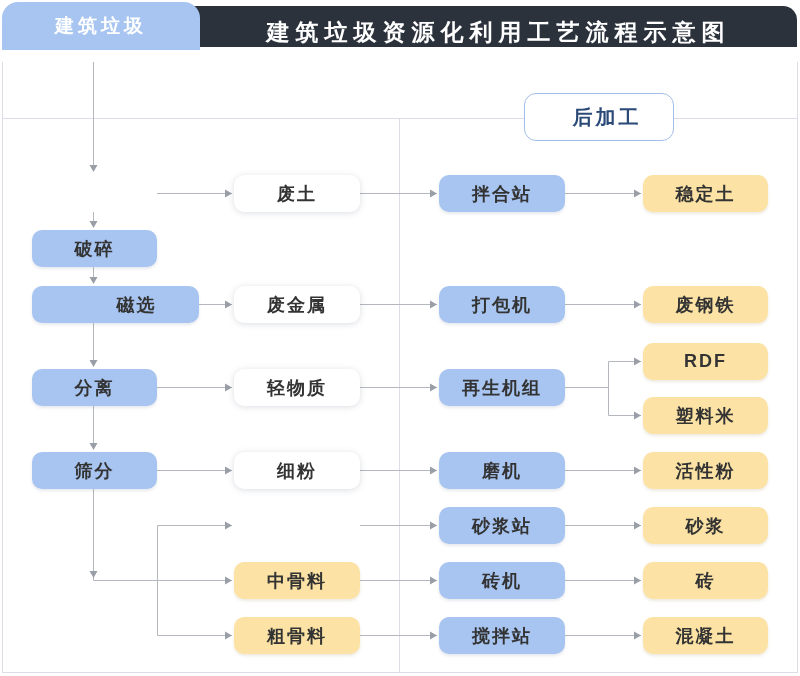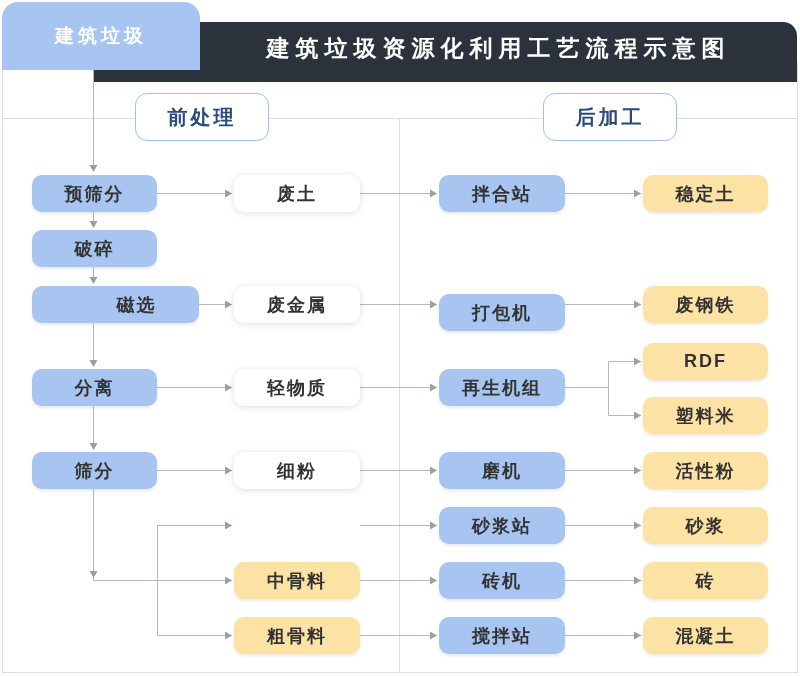--- a/index.html
+++ b/index.html
@@ -7,37 +7,37 @@
   .canvas{position:relative;width:800px;height:676px;background:#ffffff;overflow:hidden;}
 
   
   .frame{position:absolute;left:2px;top:62px;width:794px;height:610px;
          border-left:1px solid var(--frame);border-right:1px solid var(--frame);
          border-bottom:1px solid var(--frame);z-index:1;}
   .topline{position:absolute;left:2px;top:118px;width:795px;height:1px;background:var(--frame);z-index:1;}
   .vdivider{position:absolute;left:399px;top:118px;width:1px;height:554px;background:var(--frame);z-index:1;}
 
   
-  .headerbar{position:absolute;left:93px;top:22px;width:704px;height:60px;
+  .headerbar{position:absolute;left:93px;top:6px;width:704px;height:41px;
              background:var(--header-bg);border-radius:4px 14px 0 0;z-index:2;}
   .title{margin-left:107px;height:52px;line-height:52px;text-align:center;
          color:var(--title-text);font-size:23px;font-weight:bold;letter-spacing:6px;}
 
   
-  .tab{position:absolute;left:2px;top:2px;width:198px;height:68px;background:var(--tab-bg);
+  .tab{position:absolute;left:2px;top:2px;width:198px;height:48px;background:var(--tab-bg);
        border-radius:16px 16px 0 0;z-index:3;display:flex;align-items:center;justify-content:center;}
   .tab span{color:var(--tab-text);font-size:19px;font-weight:bold;letter-spacing:4px;}
 
   
   .section-label{position:absolute;width:132px;height:46px;background:#ffffff;
                  border:1.5px solid var(--section-border);border-radius:12px;z-index:4;
                  display:flex;align-items:center;justify-content:center;}
   .section-label span{color:var(--section-text);font-size:20px;font-weight:bold;letter-spacing:3px;}
   .section-label.pre{left:135px;top:93px;}
-  .section-label.post{left:543px;top:93px;}
+  .section-label.post{left:524px;top:93px;padding-left:16px;}
 
   
   #connectors{position:absolute;left:0;top:0;width:800px;height:676px;z-index:2;}
 
   
   #nodes{position:absolute;left:0;top:0;width:800px;height:676px;z-index:3;pointer-events:none;}
   .node{position:absolute;border-radius:10px;display:flex;align-items:center;justify-content:center;
         font-size:18px;font-weight:600;color:var(--node-text);letter-spacing:2px;}
   .node.blue{background:var(--node-blue);box-shadow:0 2px 3px rgba(120,135,160,.18);}
   .node.yellow{background:var(--node-yellow);box-shadow:0 2px 3px rgba(160,140,90,.18);}
@@ -52,23 +52,20 @@
   <div class="vdivider"></div>
 
   <div class="headerbar">
     <div class="title">建筑垃圾资源化利用工艺流程示意图</div>
   </div>
 
   <div class="tab">
     <span>建筑垃圾</span>
   </div>
 
-  <div class="section-label pre">
-    <span>前处理</span>
-  </div>
   <div class="section-label post">
     <span>后加工</span>
   </div>
 
   <svg id="connectors">
       <polyline points="93.5,62 93.5,170" fill="none" stroke="#b4b7bd" stroke-width="1"></polyline>
       <polygon points="89.5,165 97.5,165 93.5,172" fill="#9a9ea6"></polygon>
       <polyline points="93.5,212 93.5,226" fill="none" stroke="#b4b7bd" stroke-width="1"></polyline>
       <polygon points="89.5,221 97.5,221 93.5,228" fill="#9a9ea6"></polygon>
       <polyline points="93.5,267 93.5,282" fill="none" stroke="#b4b7bd" stroke-width="1"></polyline>
@@ -120,33 +117,32 @@
       <polyline points="565,470.5 641,470.5" fill="none" stroke="#b4b7bd" stroke-width="1"></polyline>
       <polygon points="634,466.5 634,474.5 641,470.5" fill="#9a9ea6"></polygon>
       <polyline points="565,525.5 641,525.5" fill="none" stroke="#b4b7bd" stroke-width="1"></polyline>
       <polygon points="634,521.5 634,529.5 641,525.5" fill="#9a9ea6"></polygon>
       <polyline points="565,580.5 641,580.5" fill="none" stroke="#b4b7bd" stroke-width="1"></polyline>
       <polygon points="634,576.5 634,584.5 641,580.5" fill="#9a9ea6"></polygon>
       <polyline points="565,635.5 641,635.5" fill="none" stroke="#b4b7bd" stroke-width="1"></polyline>
       <polygon points="634,631.5 634,639.5 641,635.5" fill="#9a9ea6"></polygon>
     </svg>
   <div id="nodes">
-      <div class="node blue" style="left: 32px; top: 175px; width: 125px; height: 37px;">预筛分</div>
       <div class="node blue" style="left: 32px; top: 230px; width: 125px; height: 37px;">破碎</div>
       <div class="node blue" style="left: 32px; top: 286px; width: 125px; height: 37px; padding-left: 42px;">磁选</div>
       <div class="node blue" style="left: 32px; top: 369px; width: 125px; height: 37px;">分离</div>
       <div class="node blue" style="left: 32px; top: 452px; width: 125px; height: 37px;">筛分</div>
       <div class="node white" style="left: 234px; top: 175px; width: 126px; height: 37px;">废土</div>
       <div class="node white" style="left: 234px; top: 286px; width: 126px; height: 37px;">废金属</div>
       <div class="node white" style="left: 234px; top: 369px; width: 126px; height: 37px;">轻物质</div>
       <div class="node white" style="left: 234px; top: 452px; width: 126px; height: 37px;">细粉</div>
       <div class="node yellow" style="left: 234px; top: 562px; width: 126px; height: 37px;">中骨料</div>
       <div class="node yellow" style="left: 234px; top: 617px; width: 126px; height: 37px;">粗骨料</div>
       <div class="node blue" style="left: 439px; top: 175px; width: 126px; height: 37px;">拌合站</div>
-      <div class="node blue" style="left: 439px; top: 286px; width: 126px; height: 37px; margin-top: 8px;">打包机</div>
+      <div class="node blue" style="left: 439px; top: 286px; width: 126px; height: 37px;">打包机</div>
       <div class="node blue" style="left: 439px; top: 369px; width: 126px; height: 37px;">再生机组</div>
       <div class="node blue" style="left: 439px; top: 452px; width: 126px; height: 37px;">磨机</div>
       <div class="node blue" style="left: 439px; top: 507px; width: 126px; height: 37px;">砂浆站</div>
       <div class="node blue" style="left: 439px; top: 562px; width: 126px; height: 37px;">砖机</div>
       <div class="node blue" style="left: 439px; top: 617px; width: 126px; height: 37px;">搅拌站</div>
       <div class="node yellow" style="left: 643px; top: 175px; width: 125px; height: 37px;">稳定土</div>
       <div class="node yellow" style="left: 643px; top: 343px; width: 125px; height: 37px;">RDF</div>
       <div class="node yellow" style="left: 643px; top: 286px; width: 125px; height: 37px;">废钢铁</div>
       <div class="node yellow" style="left: 643px; top: 397px; width: 125px; height: 37px;">塑料米</div>
       <div class="node yellow" style="left: 643px; top: 452px; width: 125px; height: 37px;">活性粉</div>

